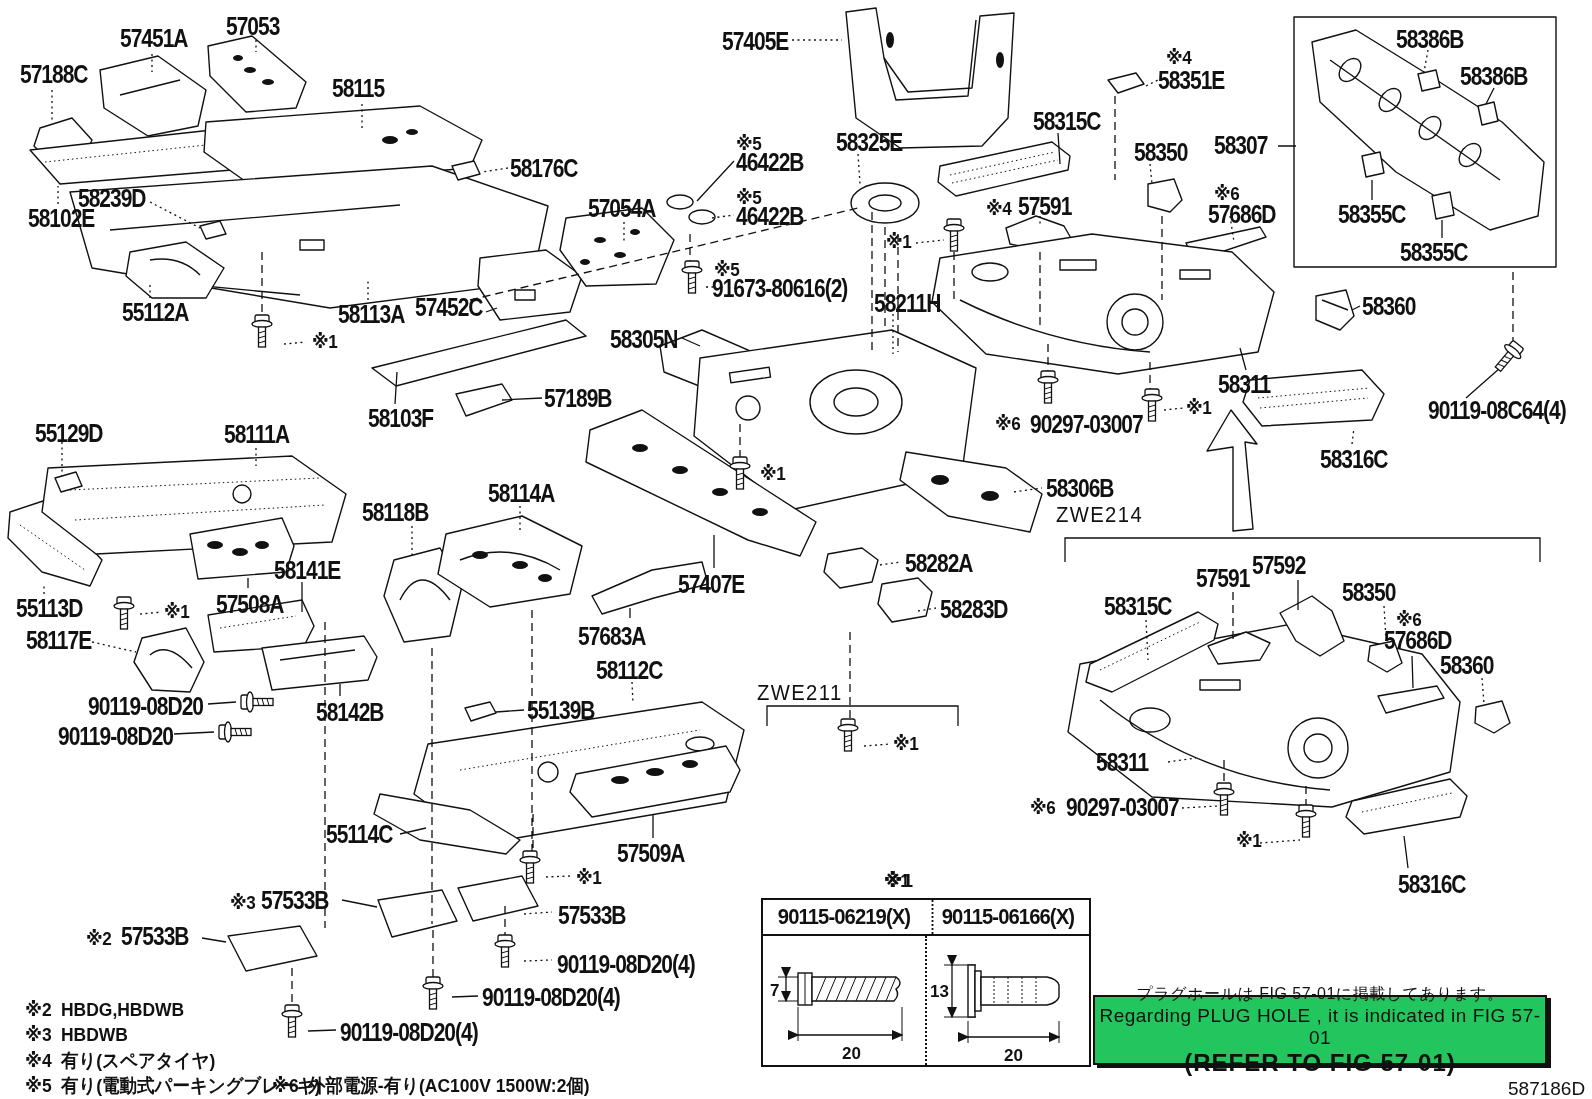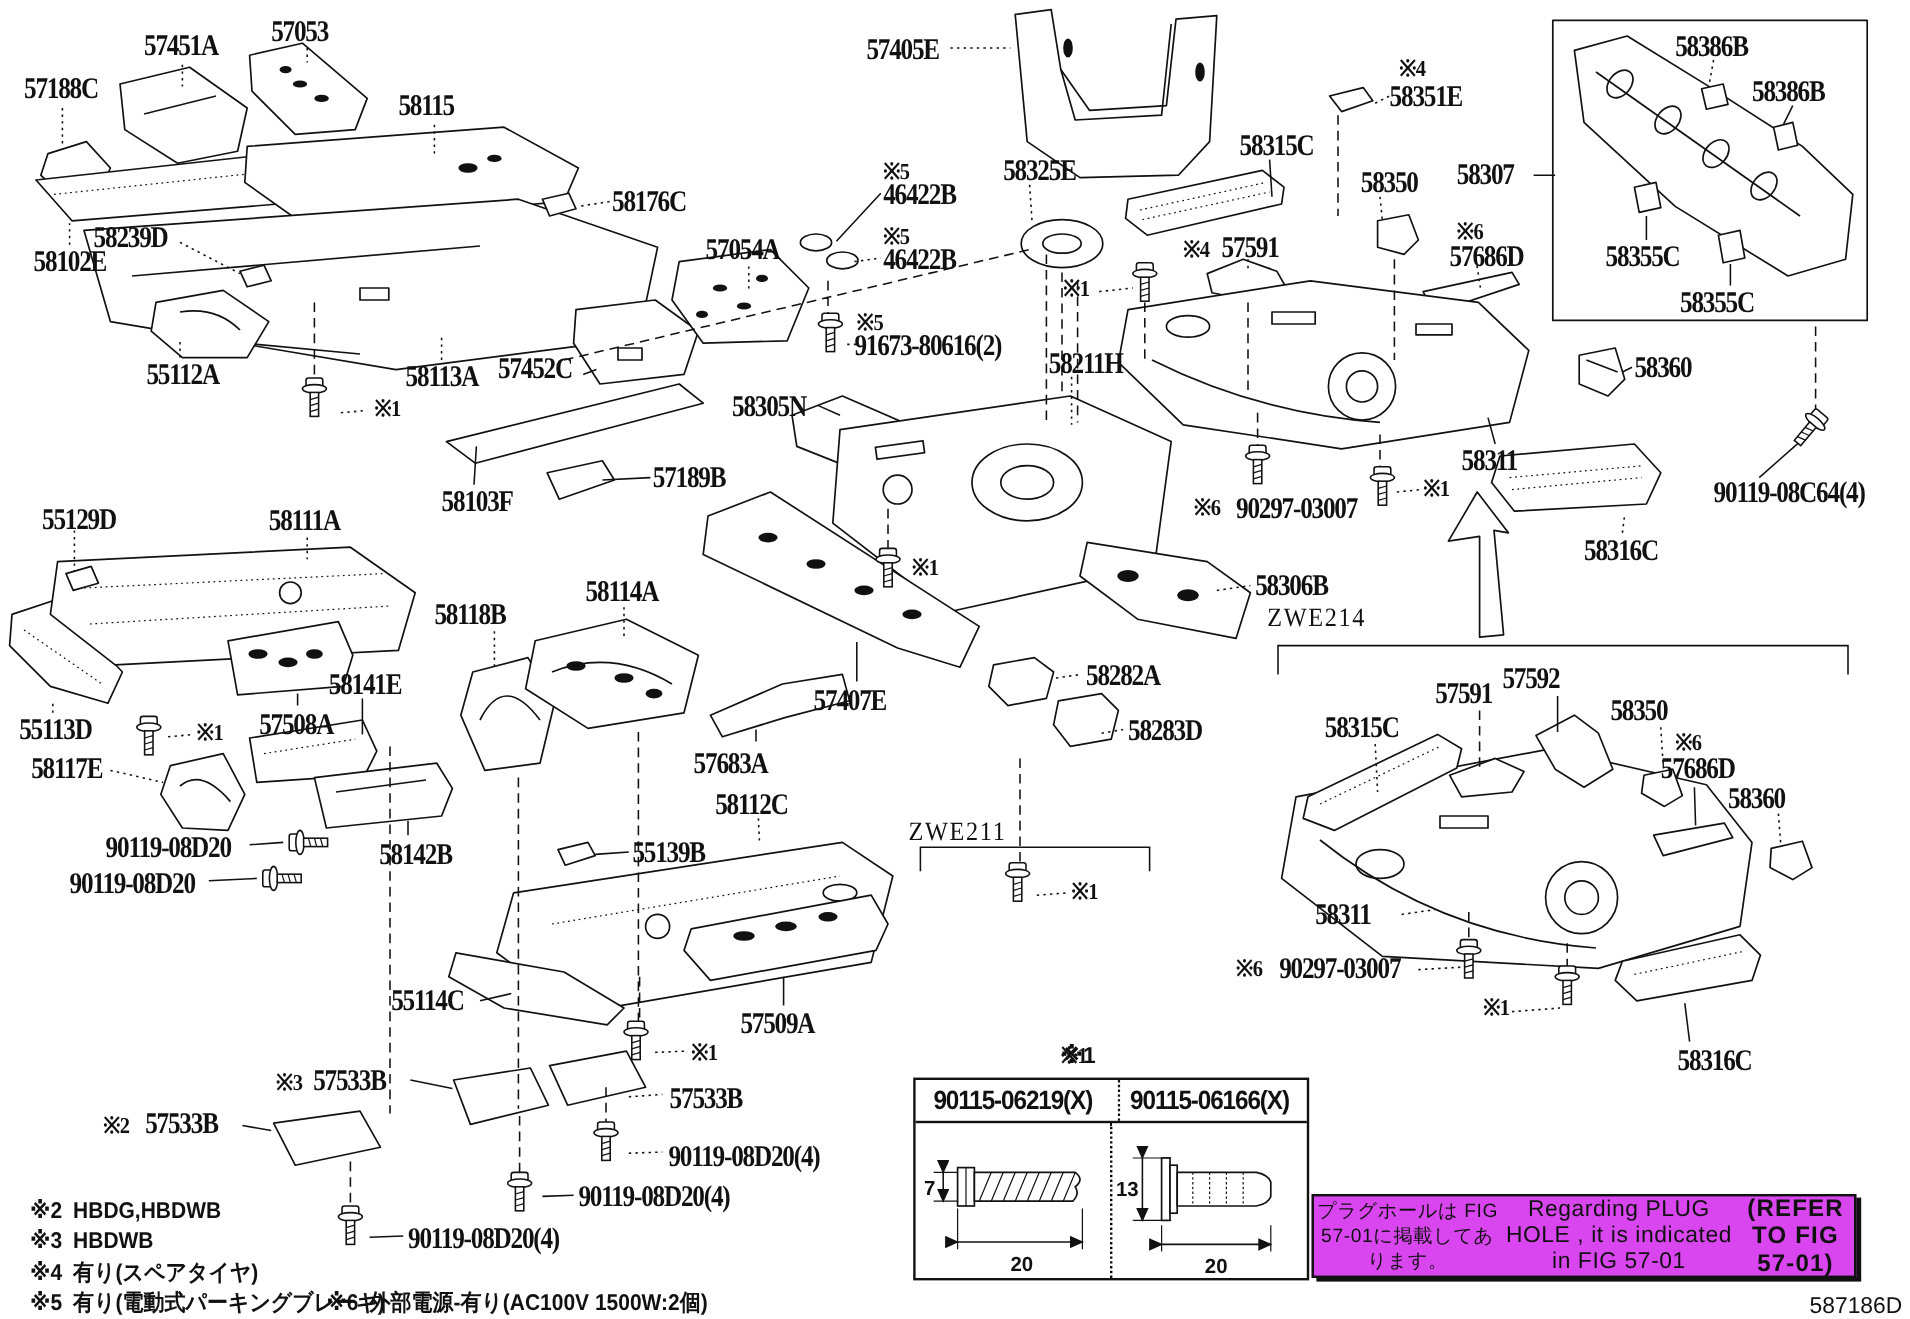--- a/index.html
+++ b/index.html
@@ -6,41 +6,41 @@
   .page{position:relative;width:1592px;height:1099px;background:#fff;overflow:hidden;
         font-family:"Liberation Sans","DejaVu Sans",sans-serif;color:#111;}
   svg.art{position:absolute;left:0;top:0;}
   .ln{fill:none;stroke:#111;stroke-width:1.4;stroke-linejoin:round;}
   .lnw{fill:#fff;stroke:#111;stroke-width:1.4;stroke-linejoin:round;}
   .bk{fill:#111;stroke:none;}
   .lsolid{fill:none;stroke:#111;stroke-width:1.3;}
   .ldot{fill:none;stroke:#111;stroke-width:1.3;stroke-dasharray:2 3.5;}
   .ldash{fill:none;stroke:#111;stroke-width:1.3;stroke-dasharray:8 5;}
   .dtx{fill:none;stroke:#111;stroke-width:1;stroke-dasharray:1.5 3;}
-  #labels{position:absolute;left:0;top:0;width:100%;height:100%;font-family:Liberation Serif, serif;}
+  #labels{position:absolute;left:0;top:0;width:100%;height:100%;}
   .pl{position:absolute;white-space:nowrap;transform-origin:0 0;line-height:1;}
   .pl.part{font-weight:bold;font-size:25px;letter-spacing:-1.2px;transform:scaleX(0.84);}
   .pl.mark{font-weight:bold;font-size:19px;letter-spacing:-0.5px;transform:scaleX(0.9);}
   .pl.zone{font-weight:normal;font-size:22px;letter-spacing:1.5px;transform:scaleX(0.92);}
   
   .ftable{position:absolute;left:733px;top:898px;width:330px;height:169px;border:2.5px solid #111;
           display:flex;flex-direction:column;box-sizing:border-box;margin-left:28px;}
   .ftable .hd{display:flex;border-bottom:2.5px solid #111;height:34px;}
   .ftable .bd{display:flex;flex:1;}
   .ftable .cell{flex:1;display:flex;align-items:center;justify-content:center;box-sizing:border-box;}
   .ftable .hd .cell{font-weight:bold;font-size:22px;letter-spacing:-1px;transform:scaleX(0.92);}
   .ftable .c2{border-left:2px dotted #111;}
   .fmark{position:absolute;left:884px;top:869px;font-weight:bold;font-size:19px;}
   
   .notebox{position:absolute;left:1093px;top:995px;width:450px;height:66px;border:2px solid #111;
-           box-shadow:4px 3px 0 0 #111;display:flex;flex-direction:row;align-items:center;
-           justify-content:center;text-align:center;background:#d946ef;}
+           box-shadow:4px 3px 0 0 #111;display:flex;flex-direction:column;align-items:center;
+           justify-content:center;text-align:center;background:#22c55e;}
   .notebox .jp{font-size:16px;letter-spacing:0.5px;}
   .notebox .en{font-size:19px;letter-spacing:0.5px;text-align:center;}
-  .notebox .rf{font-size:20px;font-weight:bold;letter-spacing:1px;}
+  .notebox .rf{font-size:24px;font-weight:bold;letter-spacing:1px;}
   
   .fnote{position:absolute;font-weight:bold;font-size:19px;letter-spacing:0;transform:scaleX(0.92);
          transform-origin:0 0;white-space:nowrap;}
   .fn0{left:25px;top:998px;}.fn1{left:25px;top:1023px;}.fn2{left:25px;top:1048px;}
   .fn3{left:25px;top:1073px;}.fn4{left:272px;top:1073px;}
   .fnote .mk{margin-right:10px;}
   .figcode{position:absolute;left:1508px;top:1078px;font-size:19px;letter-spacing:0;}
 </style>
 </head>
 <body>

